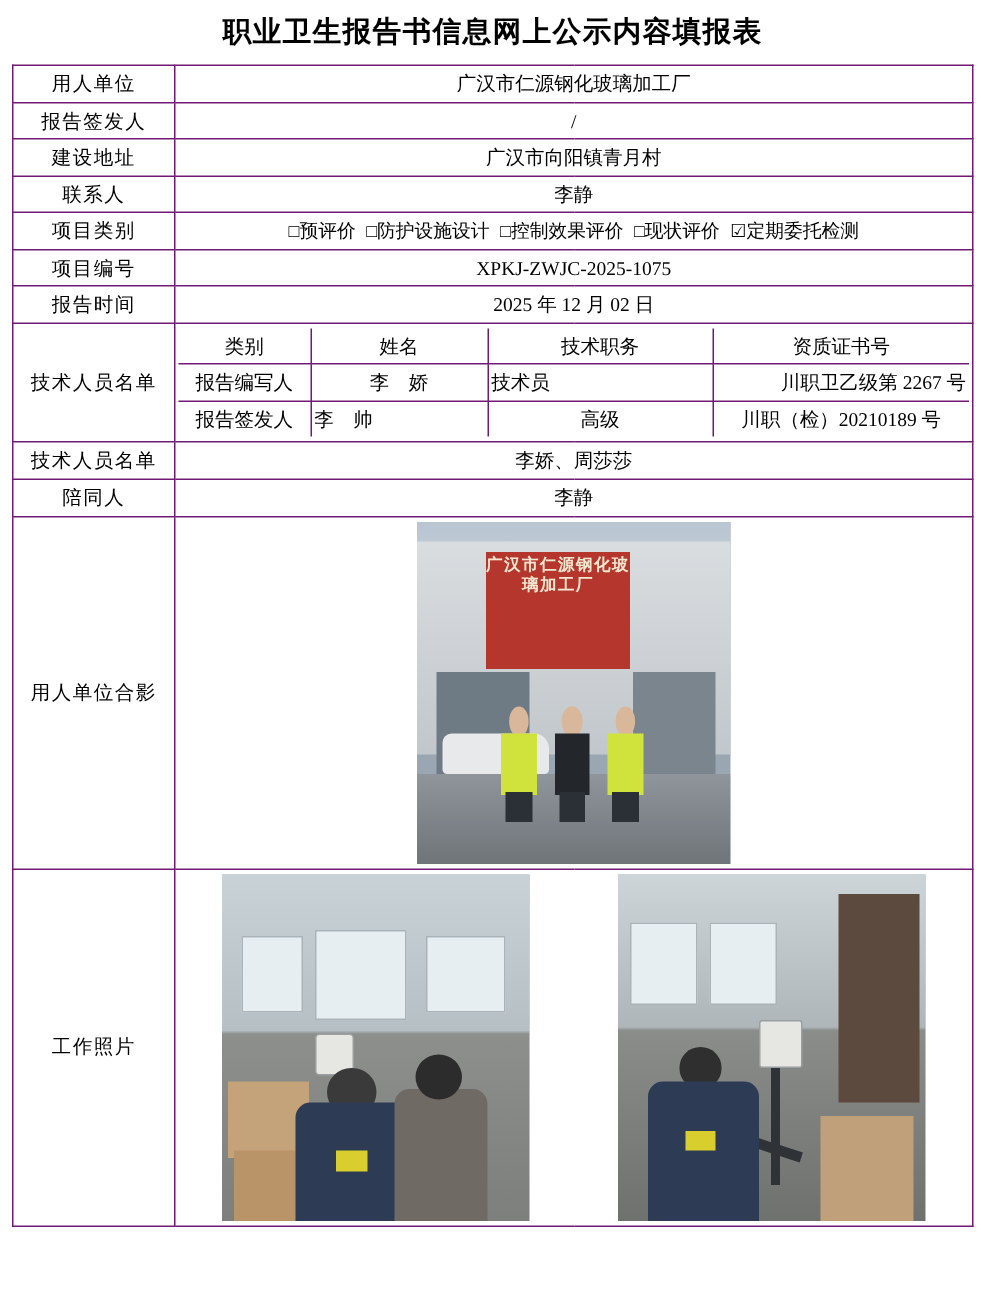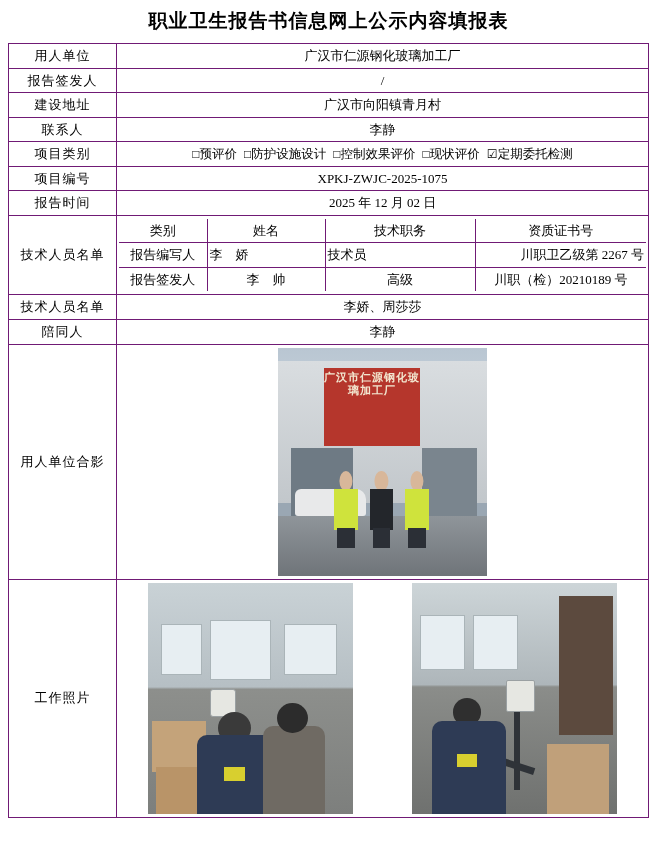--- a/index.html
+++ b/index.html
@@ -253,27 +253,27 @@
           </colgroup>
           <tbody>
                 <tr>
             <td class="first" style="text-align:center">类别</td>
             <td style="text-align:center">姓名</td>
             <td style="text-align:center">技术职务</td>
             <td class="last" style="text-align:center">资质证书号</td>
           </tr>
           <tr>
             <td class="first" style="text-align:center">报告编写人</td>
-            <td style="text-align:left">李　娇</td>
+            <td style="text-align:center">李　娇</td>
             <td style="text-align:left">技术员</td>
             <td class="last" style="text-align:right">川职卫乙级第 2267 号</td>
           </tr>
           <tr>
             <td class="first" style="text-align:center">报告签发人</td>
-            <td style="text-align:center">李　帅</td>
+            <td style="text-align:left">李　帅</td>
             <td style="text-align:center">高级</td>
             <td class="last" style="text-align:center">川职（检）20210189 号</td>
           </tr>
         </tbody>
             </table>
       </td>
     </tr>
 
 
 

